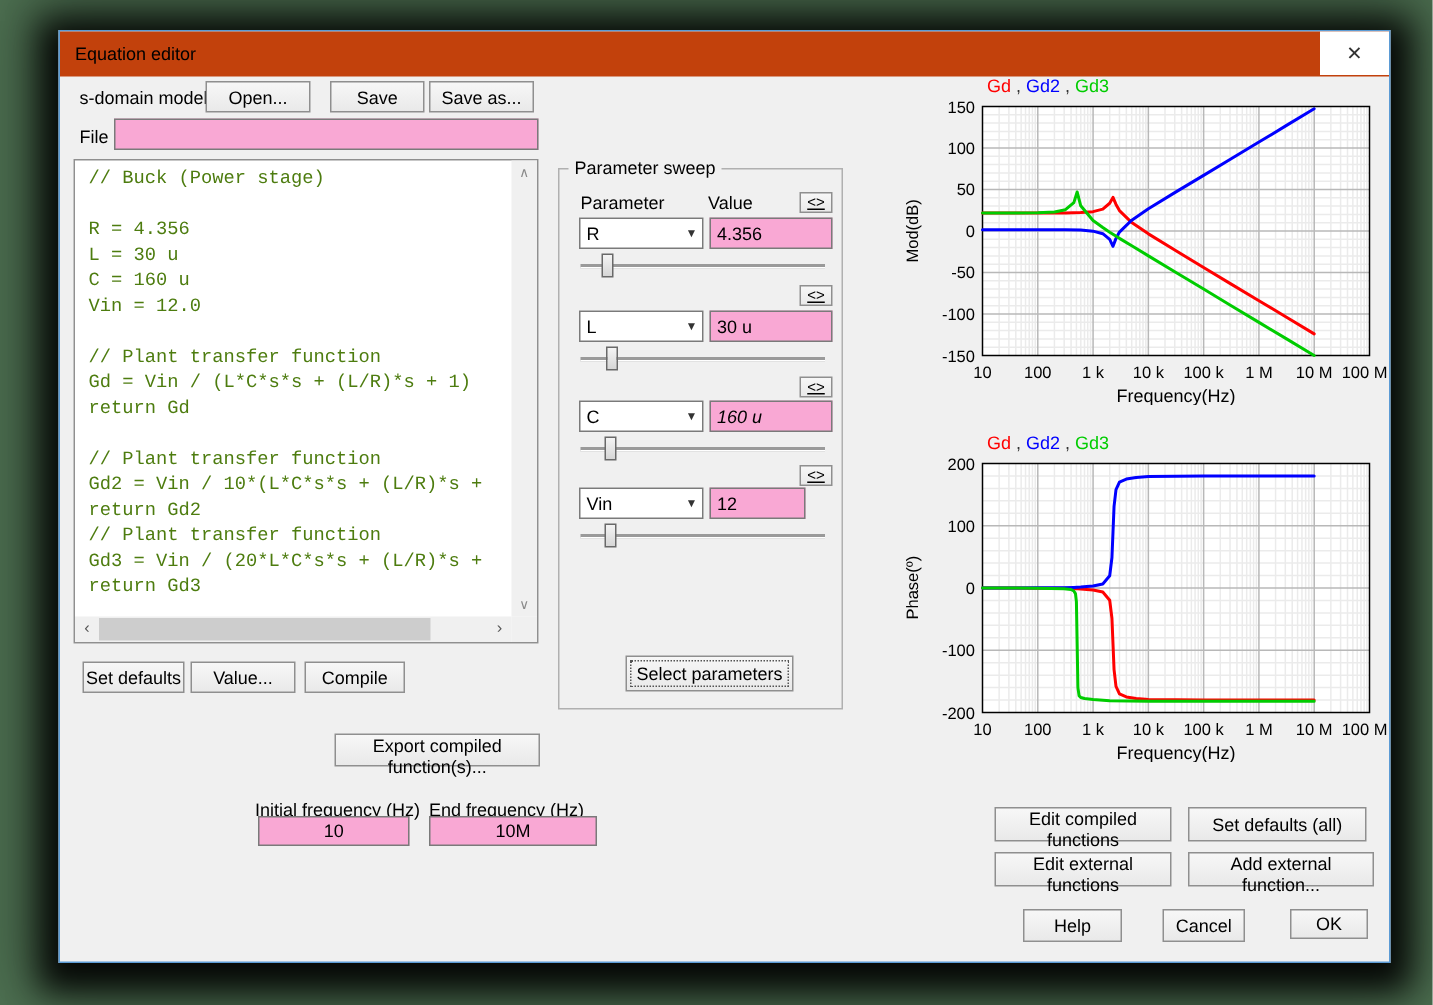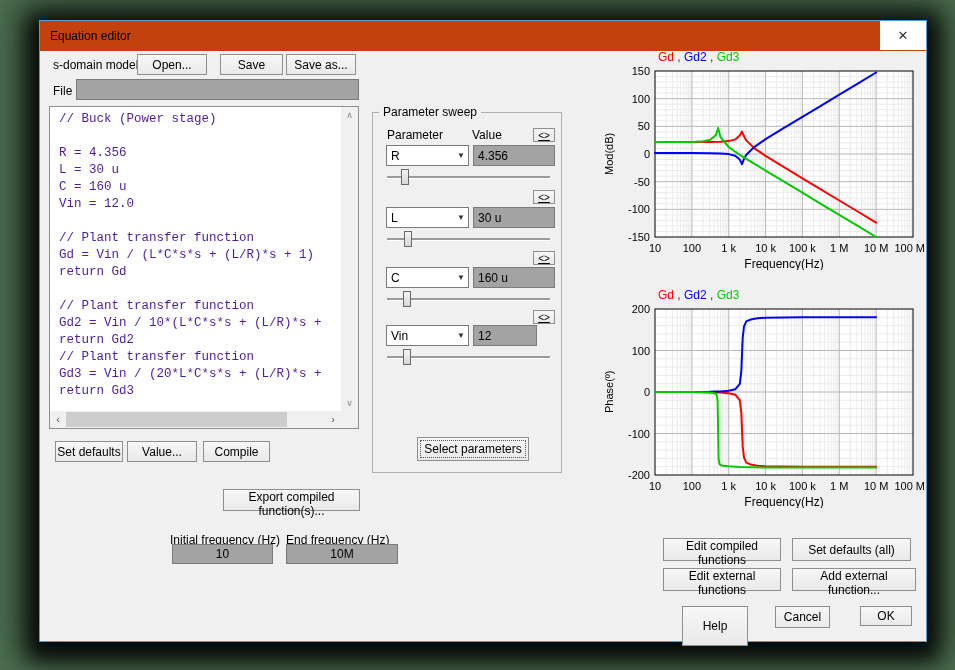--- a/index.html
+++ b/index.html
@@ -7,29 +7,29 @@
   .window{position:absolute;left:39px;top:20px;width:886px;height:620px;background:#f0f0f0;
           border:1px solid #5b9bd5;box-sizing:content-box;
           box-shadow:0 6px 20px 12px rgba(0,0,0,0.88), 0 0 40px 20px rgba(0,0,0,0.45)}
   .titlebar{position:absolute;left:0;top:0;width:100%;height:30px;background:#c2410c}
   .title{position:absolute;left:10px;top:0;line-height:30px;font-size:12px;color:#000}
   .close-btn{position:absolute;right:0;top:0;width:46px;height:29px;text-align:center;line-height:29px;
              font-size:13px;color:#333;cursor:pointer;background:#fff;border:none;padding:0}
   .btn{position:absolute;background:linear-gradient(#f7f7f7,#e9e9e9);border:1px solid #8f8f8f;
        font-family:"Liberation Sans",sans-serif;font-size:12px;color:#000;padding:0;box-sizing:border-box}
   .label{position:absolute;font-size:12px;color:#000;white-space:nowrap}
-  .tbox{position:absolute;border:1px solid #7a7a7a;background:#a3a3a3;font-size:12px;
+  .tbox{position:absolute;border:1px solid #7a7a7a;background:#f9a8d4;font-size:12px;
         font-family:"Liberation Sans",sans-serif;padding:0 4px;margin:0;box-sizing:border-box}
   .center{text-align:center}
   
   .codebox{position:absolute;left:9px;top:85px;width:310px;height:323px;border:1px solid #8f8f8f;
            background:#fff;box-sizing:border-box}
   .code{position:absolute;left:0;top:0;right:17px;bottom:17px;margin:0;padding:4px 9px;
         font-family:"Liberation Mono","DejaVu Sans Mono",monospace;font-size:12.5px;line-height:17px;
-        overflow:hidden;color:#4c1d95;white-space:pre}
+        overflow:hidden;color:#4d7c0f;white-space:pre}
   .vscroll{position:absolute;top:0;right:0;width:17px;bottom:17px;background:#f0f0f0}
   .sarrow{position:absolute;width:17px;height:16px;text-align:center;color:#8a8a8a;font-size:9px;line-height:16px}
   .hscroll{position:absolute;left:0;bottom:0;right:17px;height:17px;background:#f0f0f0}
   .harrow{position:absolute;top:0;width:16px;height:17px;text-align:center;color:#555;font-size:11px;line-height:16px}
   .hthumb{position:absolute;left:16px;top:1px;height:15px;width:76%;background:#cdcdcd}
   .corner{position:absolute;right:0;bottom:0;width:17px;height:17px;background:#f0f0f0}
   
   .groupbox{position:absolute;left:332px;top:91px;width:188px;height:359px;border:1px solid #b0b0b0}
   .group-title{position:absolute;left:6px;top:-8px;background:#f0f0f0;padding:0 4px;font-size:12px}
   .combo{position:absolute;width:83px;height:21px;border:1px solid #7a7a7a;background:#fff;box-sizing:border-box}
@@ -133,21 +133,21 @@
   <div class="slider" style="left:347px;top:209px">
     <div class="slider-track"></div>
     <div class="slider-thumb" style="left: calc(13% - 4px);"></div>
   </div>
 
   <button class="btn range-btn" style="left:493px;top:230px;width:22px;height:14px">&lt;&gt;</button>
   <div class="combo" style="left:346px;top:246px">
     <span class="combo-text">C</span>
     <span class="combo-arrow">▼</span>
   </div>
-  <input class="tbox" style="left: 433px; top: 246px; width: 82px; height: 21px;" value="160 u">
+  <input class="tbox" style="left: 433px; top: 246px; width: 82px; height: 21px; font-style: italic;" value="160 u">
   <div class="slider" style="left:347px;top:269px">
     <div class="slider-track"></div>
     <div class="slider-thumb" style="left: calc(12% - 4px);"></div>
   </div>
 
   <button class="btn range-btn" style="left:493px;top:289px;width:22px;height:14px">&lt;&gt;</button>
   <div class="combo" style="left:346px;top:304px">
     <span class="combo-text">Vin</span>
     <span class="combo-arrow">▼</span>
   </div>
@@ -378,17 +378,17 @@
       <text x="224.28571428571428" y="187" text-anchor="middle" font-size="11" font-family="&quot;Liberation Sans&quot;, sans-serif" fill="#000">1 M</text>
       <text x="261.1428571428571" y="187" text-anchor="middle" font-size="11" font-family="&quot;Liberation Sans&quot;, sans-serif" fill="#000">10 M</text>
       <text x="310" y="187" text-anchor="end" font-size="11" font-family="&quot;Liberation Sans&quot;, sans-serif" fill="#000">100 M</text>
       <text x="169" y="203" text-anchor="middle" font-size="12" font-family="&quot;Liberation Sans&quot;, sans-serif" fill="#000">Frequency(Hz)</text>
     </svg>
 
   <button class="btn" style="left:623px;top:517px;width:118px;height:23px">Edit compiled functions</button>
   <button class="btn" style="left:752px;top:517px;width:119px;height:23px">Set defaults (all)</button>
   <button class="btn" style="left:623px;top:547px;width:118px;height:23px">Edit external functions</button>
   <button class="btn" style="left:752px;top:547px;width:124px;height:23px">Add external function...</button>
-  <button class="btn" style="left:642px;top:585px;width:66px;height:40px">Help</button>
+  <button class="btn" style="left:642px;top:585px;width:66px;height:22px">Help</button>
   <button class="btn" style="left:735px;top:585px;width:55px;height:22px">Cancel</button>
   <button class="btn" style="left:820px;top:585px;width:52px;height:20px">OK</button>
 
 </div>
 
 </body></html>

